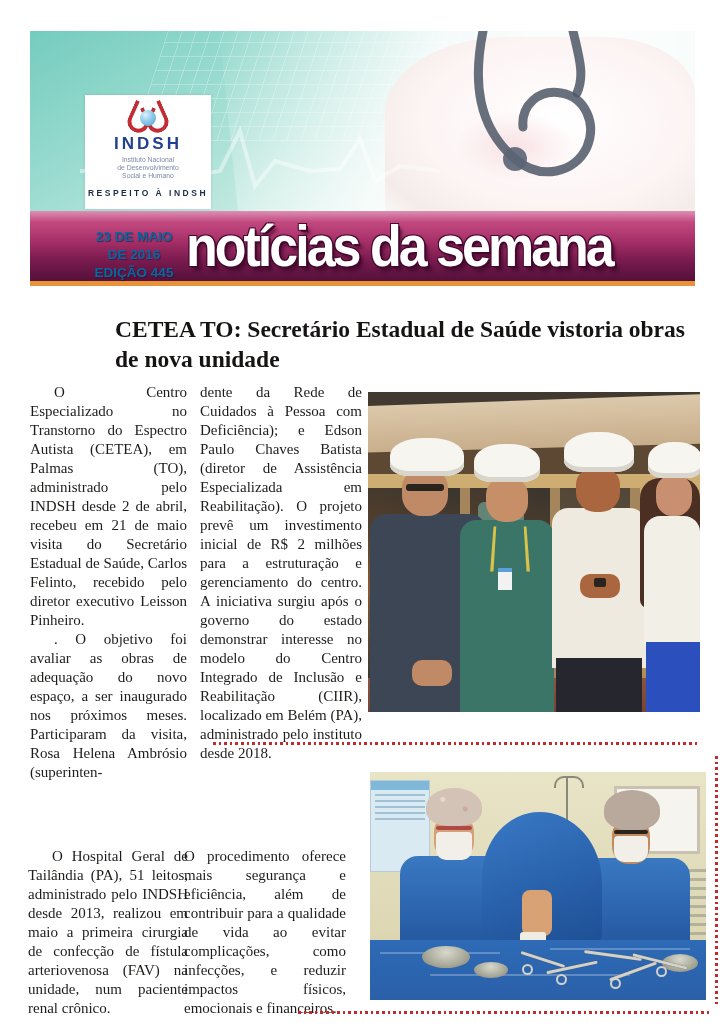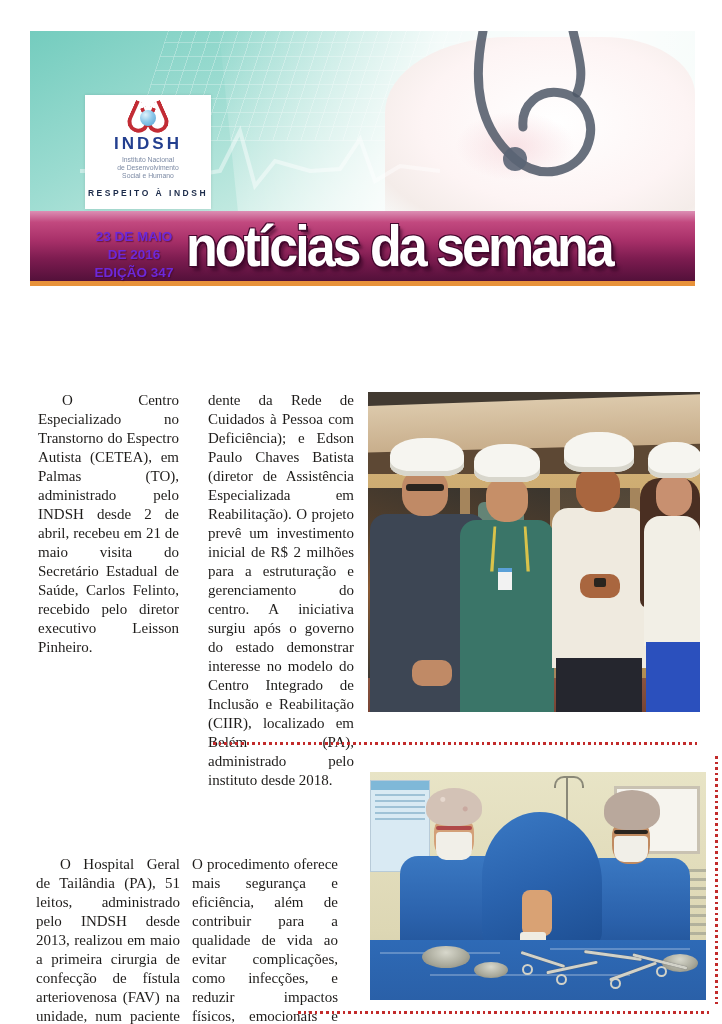--- a/index.html
+++ b/index.html
@@ -34,32 +34,32 @@
         background:radial-gradient(circle at 35% 30%,#dff2fb 0%,#8ec9ea 45%,#4f9fd0 100%);}
   .logo-acronym{color:#233f8f;font-weight:bold;font-size:17px;letter-spacing:3px;line-height:18px;}
   .logo-inst{color:#7c8aa4;font-size:6.8px;line-height:8px;margin-top:3px;}
   .logo-tag{color:#1c2b4a;font-weight:bold;font-size:8.5px;letter-spacing:2.5px;margin-top:8px;}
 
   .banner{position:absolute;left:30px;top:211px;width:665px;height:70px;
         background:linear-gradient(180deg,#dc8fb4 0%,#c2497f 16%,#a83069 42%,#7d1c50 68%,#53103a 100%);}
   .banner-orange{position:absolute;left:30px;top:281px;width:665px;height:5px;background:#e8923a;}
   .date-block{position:absolute;left:58px;top:228px;width:152px;text-align:center;
         font-family:"Liberation Sans",sans-serif;font-weight:bold;font-size:13.5px;line-height:18px;
-        color:#6d28d9;text-shadow:1px 1px 1px rgba(60,8,40,.55);}
+        color:#0369a1;text-shadow:1px 1px 1px rgba(60,8,40,.55);}
   .news-title{position:absolute;left:186px;top:212px;width:506px;height:68px;display:flex;align-items:center;
         font-family:"Liberation Sans",sans-serif;font-weight:bold;font-size:52px;letter-spacing:-3px;
         color:#ffffff;white-space:nowrap;transform:scaleY(1.12);transform-origin:center;
         text-shadow:2px 2px 0 #44082e,-1px -1px 0 #44082e,1px -1px 0 #44082e,-1px 1px 0 #44082e,4px 4px 3px rgba(50,6,34,.55);}
 
   
   .headline{position:absolute;color:#151413;font-weight:bold;}
   .h1a{left:115px;top:314px;width:585px;font-size:23.5px;line-height:30px;}
   .h2a{left:28px;top:756px;width:350px;font-size:25px;line-height:31px;}
   .bodycol{position:absolute;font-size:15px;line-height:19px;color:#1e1c1a;text-align:justify;}
-  .bodycol p{margin:8px;}
+  .bodycol p{margin:0;}
   .bodycol p.ind{text-indent:24px;}
   .a1c1{left:30px;top:383px;width:157px;}
   .a1c2{left:200px;top:383px;width:162px;}
   .a2c1{left:28px;top:847px;width:160px;}
   .a2c2{left:184px;top:847px;width:162px;}
 
   
   .dots-h{position:absolute;height:3px;
         background-image:repeating-linear-gradient(90deg,#c22b2b 0 2.6px,transparent 2.6px 5.6px);}
   .dots-v{position:absolute;width:3px;
@@ -163,27 +163,29 @@
       <div class="logo-tag">RESPEITO À INDSH</div>
     </div>
   </div>
 
   <div class="banner"></div>
   <div class="banner-orange"></div>
 
   <div class="date-block">
     <div>23 DE MAIO</div>
     <div>DE 2016</div>
-    <div>EDIÇÃO 347</div>
+    <div>EDIÇÃO 445</div>
   </div>
   <div class="news-title">notícias da semana</div>
 
+  <div class="headline h1a">CETEA TO: Secretário Estadual de Saúde vistoria obras de nova unidade</div>
 
   <div class="bodycol a1c1">
     <p class="ind">O Centro Especializado no Transtorno do Espectro Autista (CETEA), em Palmas (TO), administrado pelo INDSH desde 2 de abril, recebeu em 21 de maio visita do Secretário Estadual de Saúde, Carlos Felinto, recebido pelo diretor executivo Leisson Pinheiro.</p>
+    <p class="ind">. O objetivo foi avaliar as obras de adequação do novo espaço, a ser inaugurado nos próximos meses. Participaram da visita, Rosa Helena Ambrósio (superinten-</p>
   </div>
   <div class="bodycol a1c2">
     <p>dente da Rede de Cuidados à Pessoa com Deficiência); e Edson Paulo Chaves Batista (diretor de Assistência Especializada em Reabilitação). O projeto prevê um investimento inicial de R$ 2 milhões para a estruturação e gerenciamento do centro. A iniciativa surgiu após o governo do estado demonstrar interesse no modelo do Centro Integrado de Inclusão e Reabilitação (CIIR), localizado em Belém (PA), administrado pelo instituto desde 2018.</p>
   </div>
 
   <div class="photo1">
     <div class="p1-sky"></div>
     <div class="p1-roof"></div>
     <div class="p1-fascia"></div>
     <div class="p1-shadow"></div>

